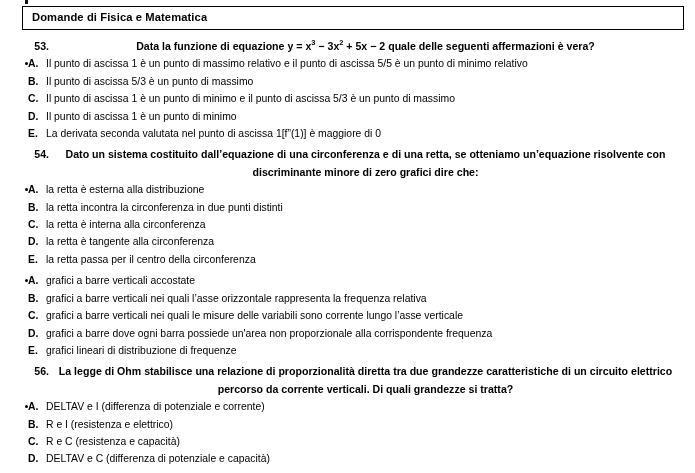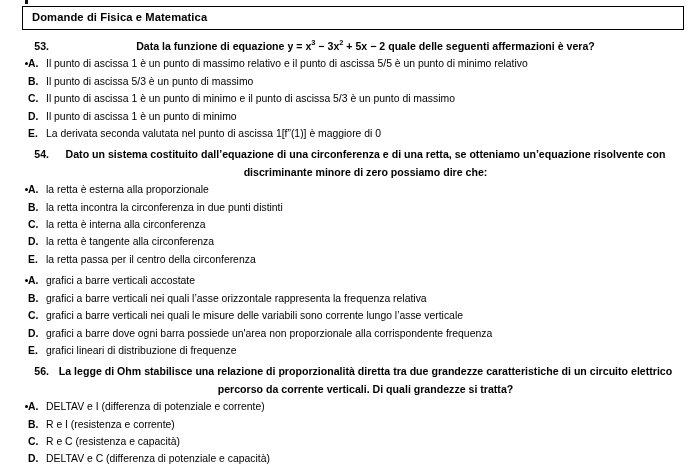--- a/index.html
+++ b/index.html
@@ -163,25 +163,25 @@
           <div class="opt-text">Il punto di ascissa 1 è un punto di minimo</div>
         </div>
         <div class="opt-row">
           <div class="opt-marker"><span class="letter">E.</span></div>
           <div class="opt-text">La derivata seconda valutata nel punto di ascissa 1[f”(1)] è maggiore di 0</div>
         </div>
       </div>
       <div class="question-block">
         <div class="q-head">
           <div class="q-num">54.</div>
-          <div class="q-text">Dato un sistema costituito dall’equazione di una circonferenza e di una retta, se otteniamo un’equazione risolvente con discriminante minore di zero possiamo dire che:</div>
-        </div>
-        <div class="opt-row">
-          <div class="opt-marker correct"><span class="bullet"></span><span class="letter">A.</span></div>
-          <div class="opt-text">la retta è esterna alla proporzionale</div>
+          <div class="q-text">Dato un sistema costituito dall’equazione di una circonferenza e di una retta, se otteniamo un’equazione risolvente con discriminante minore di zero grafici dire che:</div>
+        </div>
+        <div class="opt-row">
+          <div class="opt-marker correct"><span class="bullet"></span><span class="letter">A.</span></div>
+          <div class="opt-text">la retta è esterna alla distribuzione</div>
         </div>
         <div class="opt-row">
           <div class="opt-marker"><span class="letter">B.</span></div>
           <div class="opt-text">la retta incontra la circonferenza in due punti distinti</div>
         </div>
         <div class="opt-row">
           <div class="opt-marker"><span class="letter">C.</span></div>
           <div class="opt-text">la retta è interna alla circonferenza</div>
         </div>
         <div class="opt-row">
@@ -219,21 +219,21 @@
         <div class="q-head">
           <div class="q-num">56.</div>
           <div class="q-text">La legge di Ohm stabilisce una relazione di proporzionalità diretta tra due grandezze caratteristiche di un circuito elettrico percorso da corrente verticali. Di quali grandezze si tratta?</div>
         </div>
         <div class="opt-row">
           <div class="opt-marker correct"><span class="bullet"></span><span class="letter">A.</span></div>
           <div class="opt-text">DELTAV e I (differenza di potenziale e corrente)</div>
         </div>
         <div class="opt-row">
           <div class="opt-marker"><span class="letter">B.</span></div>
-          <div class="opt-text">R e I (resistenza e corrente)</div>
+          <div class="opt-text">R e I (resistenza e elettrico)</div>
         </div>
         <div class="opt-row">
           <div class="opt-marker"><span class="letter">C.</span></div>
           <div class="opt-text">R e C (resistenza e capacità)</div>
         </div>
         <div class="opt-row">
           <div class="opt-marker"><span class="letter">D.</span></div>
           <div class="opt-text">DELTAV e C (differenza di potenziale e capacità)</div>
         </div>
       </div>

